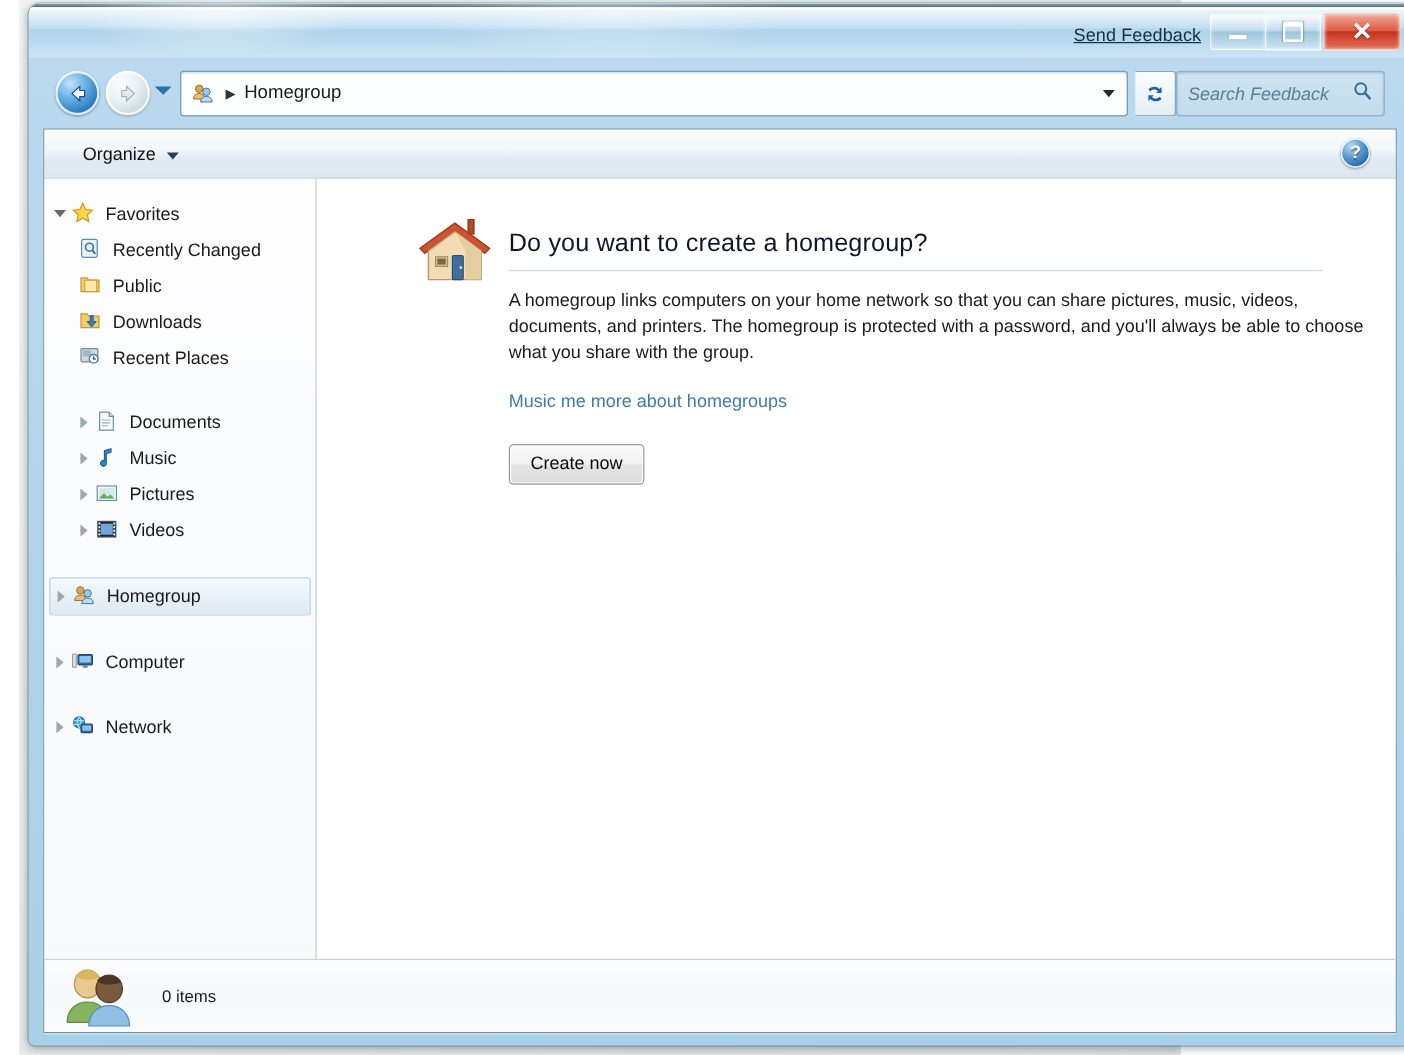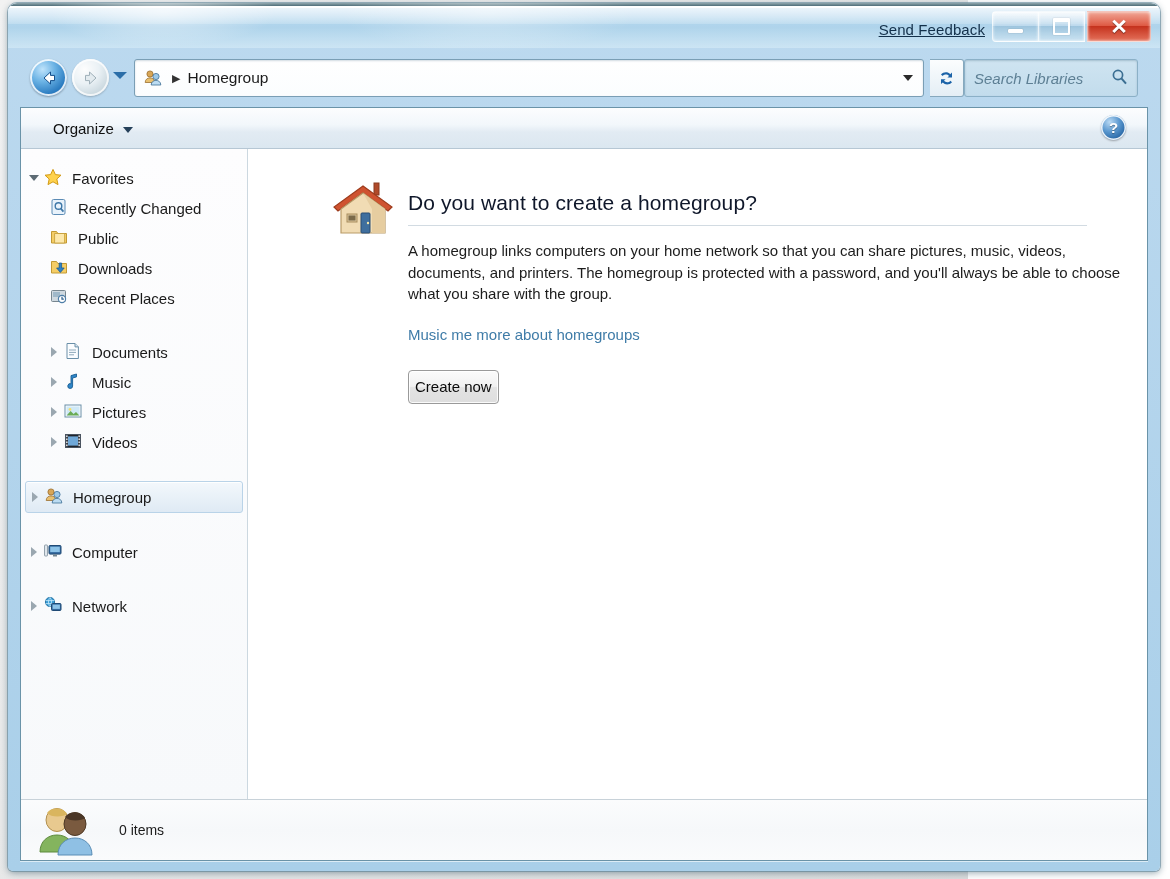--- a/index.html
+++ b/index.html
@@ -3,21 +3,21 @@
 <meta charset="utf-8">
 <style>
   html,body{margin:0;padding:0;}
   body{
     width:1170px;height:879px;overflow:hidden;
     font-family:"Liberation Sans", sans-serif;
     background:#ffffff;
   }
   
   #desktop{
-    position:absolute;left:0;top:0;width:968px;height:879px;
+    position:absolute;left:16px;top:0;width:968px;height:879px;
     background:linear-gradient(135deg,#f2f2f2 0%,#e9eaea 40%,#dcdddd 100%);
   }
   #window{
     position:absolute;left:8px;top:3px;width:1152px;height:868px;
     border-radius:9px 9px 5px 5px;
     background:linear-gradient(180deg,#bcd9ef 0%,#a9cfe9 100%);
     box-shadow:0 0 0 1px rgba(90,130,150,.55), 0 2px 7px rgba(20,60,80,.45);
     overflow:hidden;
   }
   
@@ -187,21 +187,21 @@
   }
   #desc{
     margin-left:78px;margin-top:14px;margin-right:24px;
     font-size:15px;color:#1c1c1c;line-height:21.5px;max-width:745px;
   }
   #morelink{
     margin-left:78px;margin-top:21px;font-size:15px;color:#3f7ca8;cursor:pointer;display:inline-block;
   }
   #createwrap{margin-left:78px;margin-top:26px;}
   #createnow{
-    display:inline-block;padding:7px 6px 8px;font-size:15px;color:#0b0b0b;
+    display:inline-block;padding:7px 17px 8px;font-size:15px;color:#0b0b0b;
     background:linear-gradient(180deg,#fbfbfb 0%,#f1f1f1 48%,#e3e3e3 52%,#dedede 100%);
     border:1px solid #9a9a9a;border-radius:4px;cursor:pointer;
     box-shadow:inset 0 0 0 1px rgba(255,255,255,.85);
   }
 
   
   #statusbar{
     position:absolute;left:0;bottom:0;right:0;height:60px;
     background:linear-gradient(180deg,#fbfcfd 0%,#f6f8fa 50%,#fafbfc 100%);
     border-top:1px solid #c8d2d9;
@@ -272,21 +272,21 @@
       <div id="refreshbtn">
         <svg width="19" height="19" viewBox="0 0 19 19">
           <path d="M4 5.5 C6.5 2.6 11 2.6 13.2 5.2 L15 3.6 L15 8.4 L10.4 8.4 L12 6.9
                    C10.3 5 7.2 5 5.6 7 Z" fill="#1b63a8"></path>
           <path d="M15 13.2 C12.5 16.1 8 16.1 5.8 13.5 L4 15.1 L4 10.3 L8.6 10.3 L7 11.8
                    C8.7 13.7 11.8 13.7 13.4 11.7 Z" fill="#1b63a8"></path>
         </svg>
       </div>
 
       <div id="searchbox">
-        <span id="searchplaceholder">Search Libraries</span>
+        <span id="searchplaceholder">Search Feedback</span>
         <span id="searchicon">
           <svg width="17" height="17" viewBox="0 0 17 17">
             <circle cx="7" cy="7" r="4.6" fill="none" stroke="#3b6e92" stroke-width="1.7"></circle>
             <line x1="10.4" y1="10.4" x2="15" y2="15.6" stroke="#3b6e92" stroke-width="2"></line>
           </svg>
         </span>
       </div>
     </div>
 
     <div id="client">

